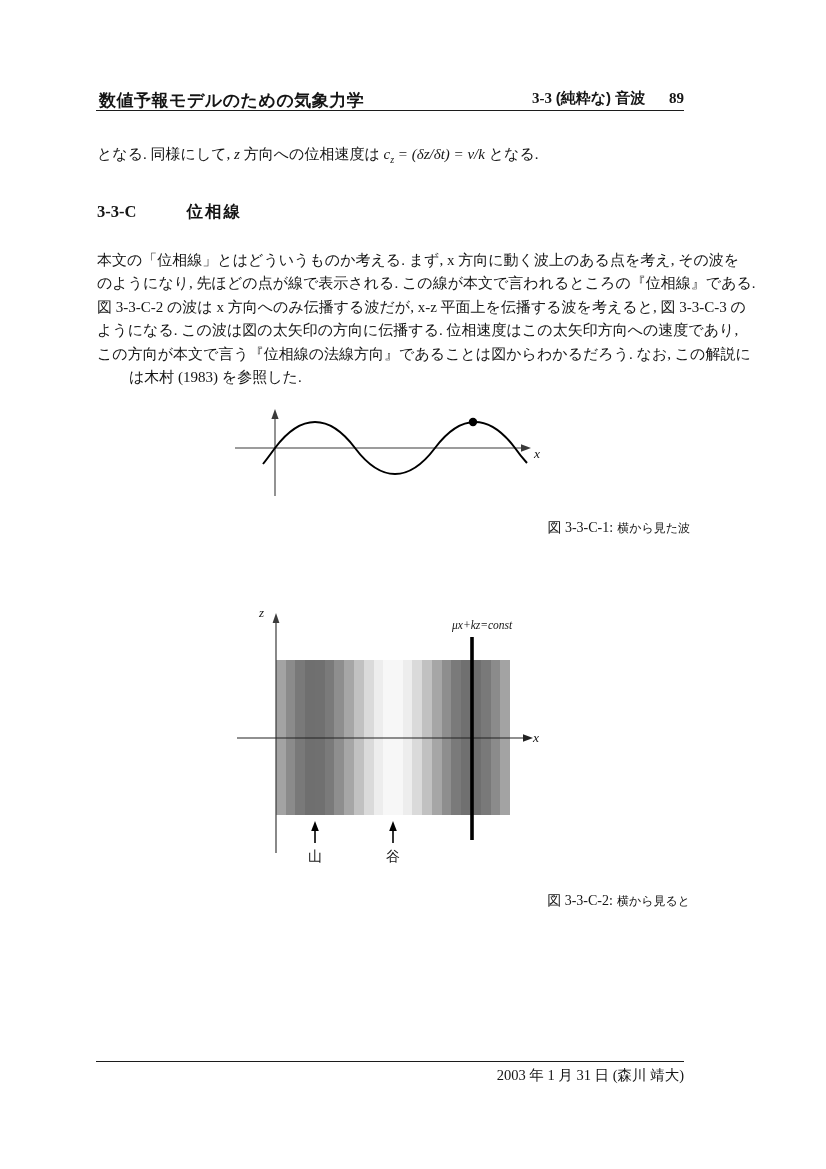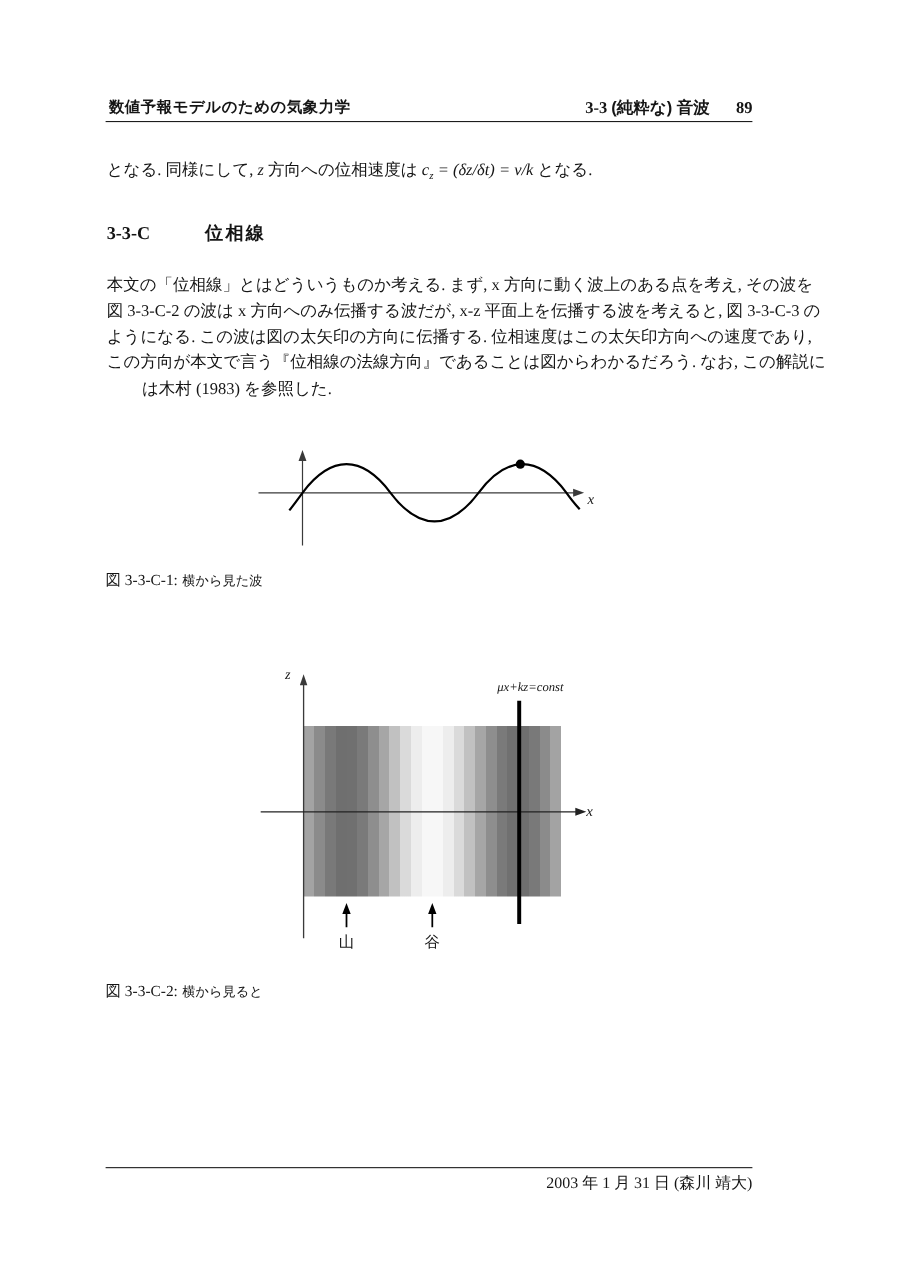--- a/index.html
+++ b/index.html
@@ -3,21 +3,21 @@
 <meta charset="utf-8">
 <style>
   * { margin: 0; padding: 0; box-sizing: border-box; }
   html, body { background: #ffffff; }
   body { width: 826px; height: 1169px; position: relative; overflow: hidden;
          font-family: "Liberation Serif", "DejaVu Serif", serif; color: #151515; }
   .abs { position: absolute; }
 
   
   .header-left { left: 99px; top: 89px; font-family: Liberation Sans, sans-serif;
-                 font-weight: bold; font-size: 14px; letter-spacing: 0.5px; }
+                 font-weight: bold; font-size: 17px; letter-spacing: 0.5px; }
   .header-right { left: 400px; top: 89px; width: 284px; text-align: right;
                   font-weight: bold; font-size: 15px; white-space: nowrap; }
   .header-right .sec-title { font-family: "Liberation Sans", "DejaVu Sans", sans-serif; }
   .header-right .pagenum { margin-left: 20px; }
   .rule { left: 96px; width: 588px; border-top: 1.4px solid #1c1c1c; height: 0; }
   .header-rule { top: 110px; }
 
   
   .intro { left: 97px; top: 145px; width: 600px; font-size: 15px; }
   .mvar { font-style: italic; }
@@ -28,21 +28,21 @@
   .section-title { font-family: "Liberation Sans", "DejaVu Sans", sans-serif; margin-left: 50px; letter-spacing: 2px; }
 
   
   .para { left: 97px; top: 249px; width: 594px; font-size: 15px; }
   .jline { line-height: 23.4px; height: 23.4px; text-align: justify; text-align-last: justify;
            text-justify: inter-character; white-space: nowrap; overflow: visible; }
   .jline.last { text-align: center; text-align-last: left; margin-left: 32px; }
 
   
   .fig1 { left: 228px; top: 407px; }
-  .caption { width: 594px; text-align: left; font-size: 14px; white-space: nowrap; }
+  .caption { width: 594px; text-align: right; font-size: 14px; white-space: nowrap; }
   .caption-1 { left: 96px; top: 519px; }
   .caption-2 { left: 96px; top: 892px; }
   .caption .cap-text { font-family: "Liberation Sans", "DejaVu Sans", sans-serif; font-size: 12px; margin-left: 4px; }
 
   .fig2 { left: 230px; top: 610px; width: 320px; height: 265px; }
   .fig2 .gradient { position: absolute; left: 46px; top: 50px; width: 234px; height: 155px; }
   .fig2 svg { position: absolute; left: 0; top: 0; }
   .fig2 .zlabel { position: absolute; left: 29px; top: -5px; font-style: italic; font-size: 13px; }
   .fig2 .xlabel { position: absolute; left: 303px; top: 120px; font-style: italic; font-size: 13.5px; }
   .fig2 .phase-label { position: absolute; left: 222px; top: 9px; font-style: italic; font-size: 11.5px; white-space: nowrap; }
@@ -69,20 +69,21 @@
 <div class="abs intro">
   <span>となる. 同様にして, </span><span class="mvar">z</span><span> 方向への位相速度は </span><span class="mvar">c</span><sub>z</sub><span class="mvar"> = (δz/δt) = ν/k</span><span> となる.</span>
 </div>
 
 <div class="abs section-head">
   <span>3-3-C</span><span class="section-title">位相線</span>
 </div>
 
 <div class="abs para">
   <div class="jline">本文の「位相線」とはどういうものか考える. まず, x 方向に動く波上のある点を考え, その波を</div>
+  <div class="jline">のようになり, 先ほどの点が線で表示される. この線が本文で言われるところの『位相線』である.</div>
   <div class="jline">図 3-3-C-2 の波は x 方向へのみ伝播する波だが, x-z 平面上を伝播する波を考えると, 図 3-3-C-3 の</div>
   <div class="jline">ようになる. この波は図の太矢印の方向に伝播する. 位相速度はこの太矢印方向への速度であり,</div>
   <div class="jline">この方向が本文で言う『位相線の法線方向』であることは図からわかるだろう. なお, この解説に</div>
   <div class="jline last">は木村 (1983) を参照した.</div>
 </div>
 
 <svg class="abs fig1" width="320" height="95" viewBox="0 0 320 95">
   <line x1="7" y1="41" x2="295" y2="41" stroke="#3a3a3a" stroke-width="1.1"></line>
   <polygon points="303,41 293,37.3 293,44.7" fill="#3a3a3a"></polygon>
   <line x1="47" y1="10" x2="47" y2="89" stroke="#3a3a3a" stroke-width="1.1"></line>

